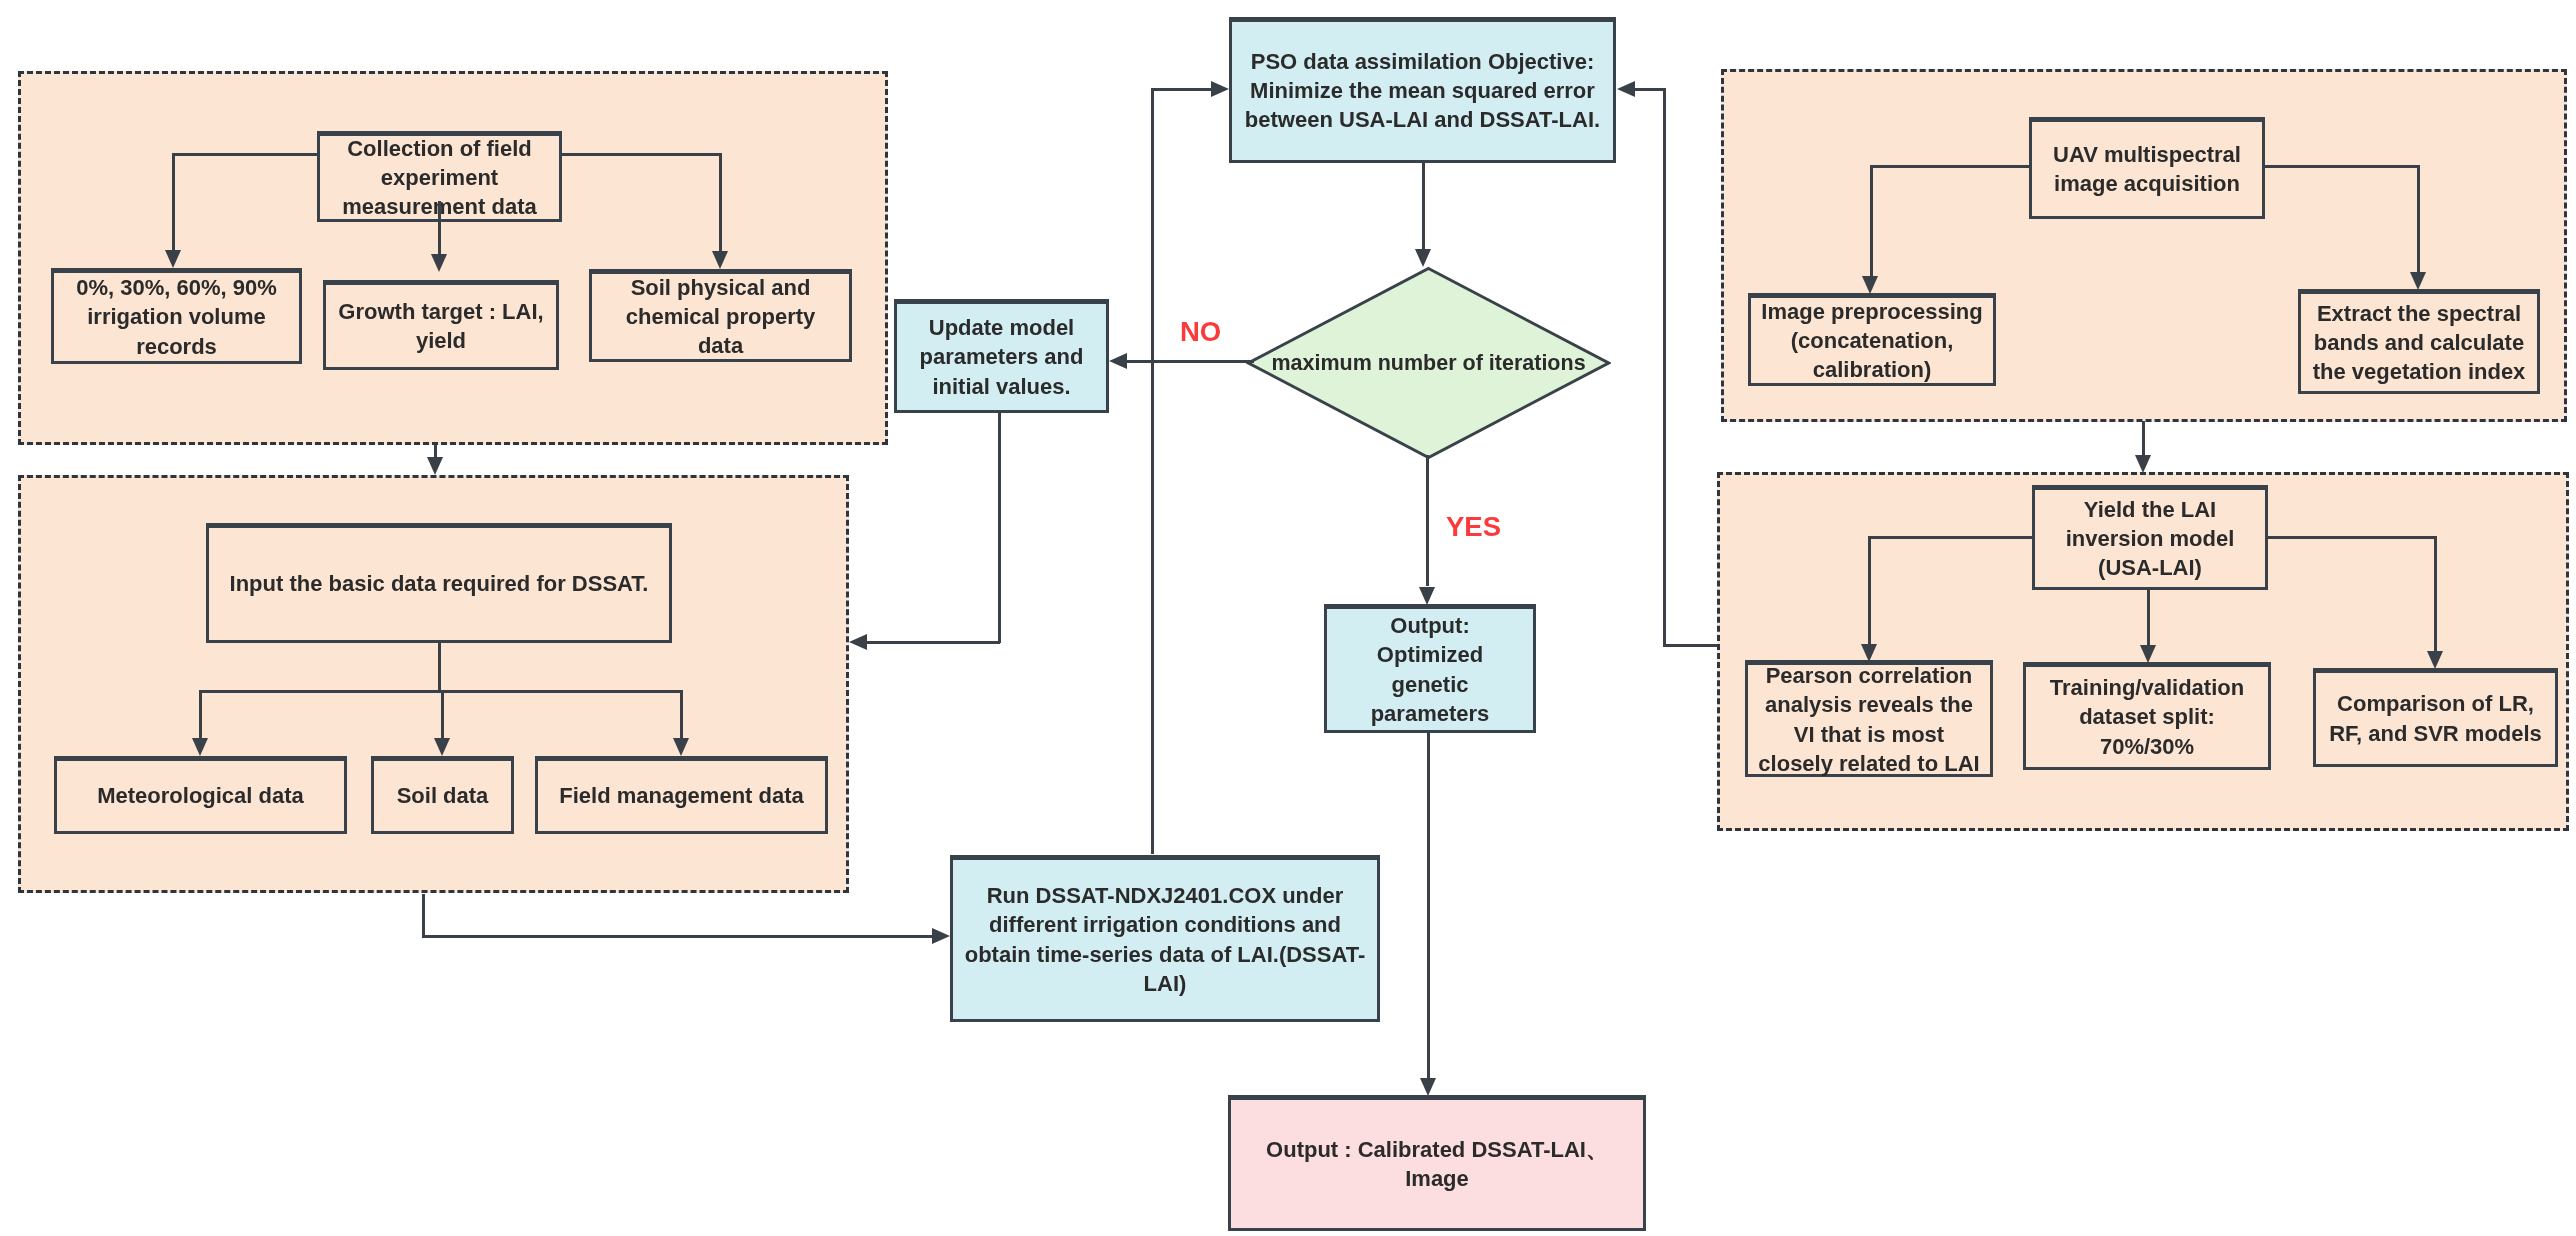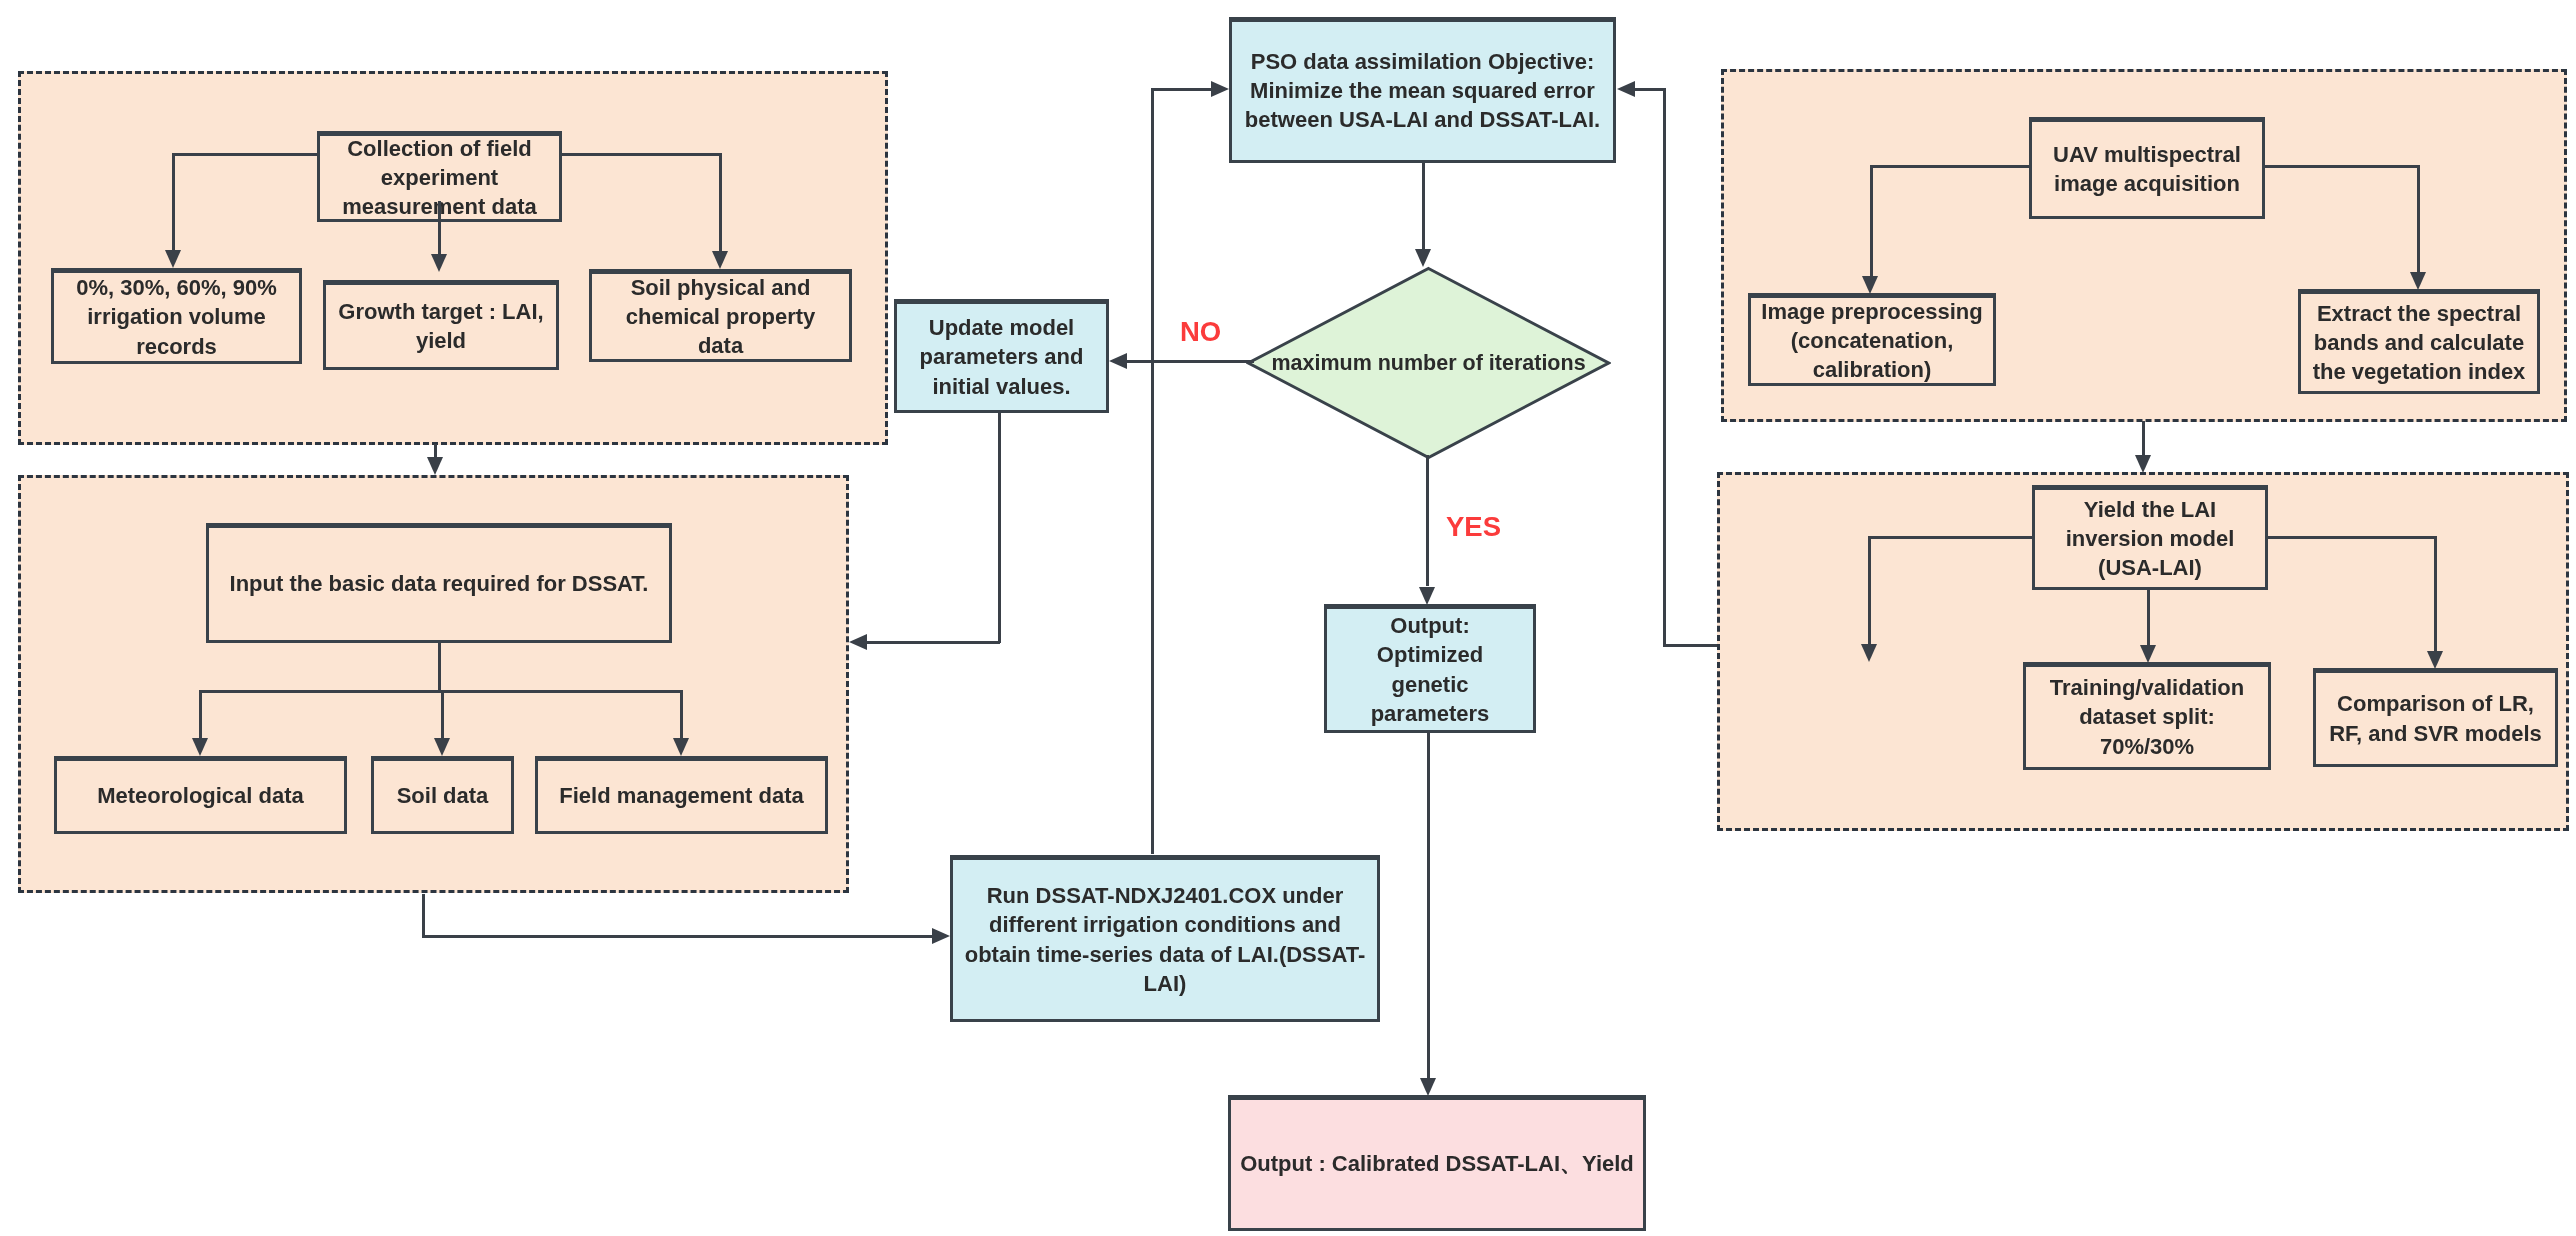--- a/index.html
+++ b/index.html
@@ -48,34 +48,35 @@
 
   <div class="node peach" style="left:206px;top:523px;width:466px;height:120px;">Input the basic data required for DSSAT.</div>
   <div class="node peach" style="left:54px;top:756px;width:293px;height:78px;">Meteorological data</div>
   <div class="node peach" style="left:371px;top:756px;width:143px;height:78px;">Soil data</div>
   <div class="node peach" style="left:535px;top:756px;width:293px;height:78px;">Field management data</div>
 
   <div class="node cyan" style="left:894px;top:299px;width:215px;height:114px;">Update model parameters and initial values.</div>
   <div class="node cyan" style="left:1229px;top:16.7px;width:387px;height:146px;">PSO data assimilation Objective: Minimize the mean squared error between USA-LAI and DSSAT-LAI.</div>
   <div class="node cyan" style="left:1324px;top:604px;width:212px;height:129px;">Output: Optimized genetic parameters</div>
   <div class="node cyan" style="left:950px;top:855px;width:430px;height:167px;">Run DSSAT-NDXJ2401.COX under different irrigation conditions and obtain time-series data of LAI.(DSSAT-LAI)</div>
-  <div class="node pink" style="left:1228px;top:1095px;width:418px;height:136px;">Output : Calibrated DSSAT-LAI、Yield</div>
+  <div class="node pink" style="left:1228px;top:1095px;width:418px;height:136px;">Output : Calibrated DSSAT-LAI、Image</div>
 
   <div class="diamond-wrap">
     <svg width="365" height="194" viewBox="0 0 610 324">
       <polygon class="diamond-shape" points="305,4 606,162 305,320 4,162"></polygon>
     </svg>
     <div class="diamond-label">maximum number of iterations</div>
   </div>
 
   <div class="node peach" style="left:2029px;top:117px;width:236px;height:102px;">UAV multispectral image acquisition</div>
   <div class="node peach" style="left:1748px;top:293px;width:248px;height:93px;">Image preprocessing (concatenation, calibration)</div>
   <div class="node peach" style="left:2298px;top:289px;width:242px;height:105px;">Extract the spectral bands and calculate the vegetation index</div>
 
   <div class="node peach" style="left:2032px;top:485px;width:236px;height:105px;">Yield the LAI inversion model (USA-LAI)</div>
+  <div class="node peach" style="left:1745px;top:660px;width:248px;height:117px;">Pearson correlation analysis reveals the VI that is most closely related to LAI</div>
   <div class="node peach" style="left:2023px;top:662px;width:248px;height:108px;">Training/validation dataset split: 70%/30%</div>
   <div class="node peach" style="left:2313px;top:668px;width:245px;height:99px;">Comparison of LR, RF, and SVR models</div>
 
   <div class="branch-label" style="left:1180px;top:316px;">NO</div>
   <div class="branch-label" style="left:1446px;top:511px;">YES</div>
 
   <div class="hline" style="left:172px;top:153px;width:145px;"></div>
   <div class="hline" style="left:562px;top:153px;width:160px;"></div>
   <div class="vline" style="left:172px;top:153px;height:98px;"></div>
   <div class="arr arr-down" style="left:165px;top:250px;"></div>

